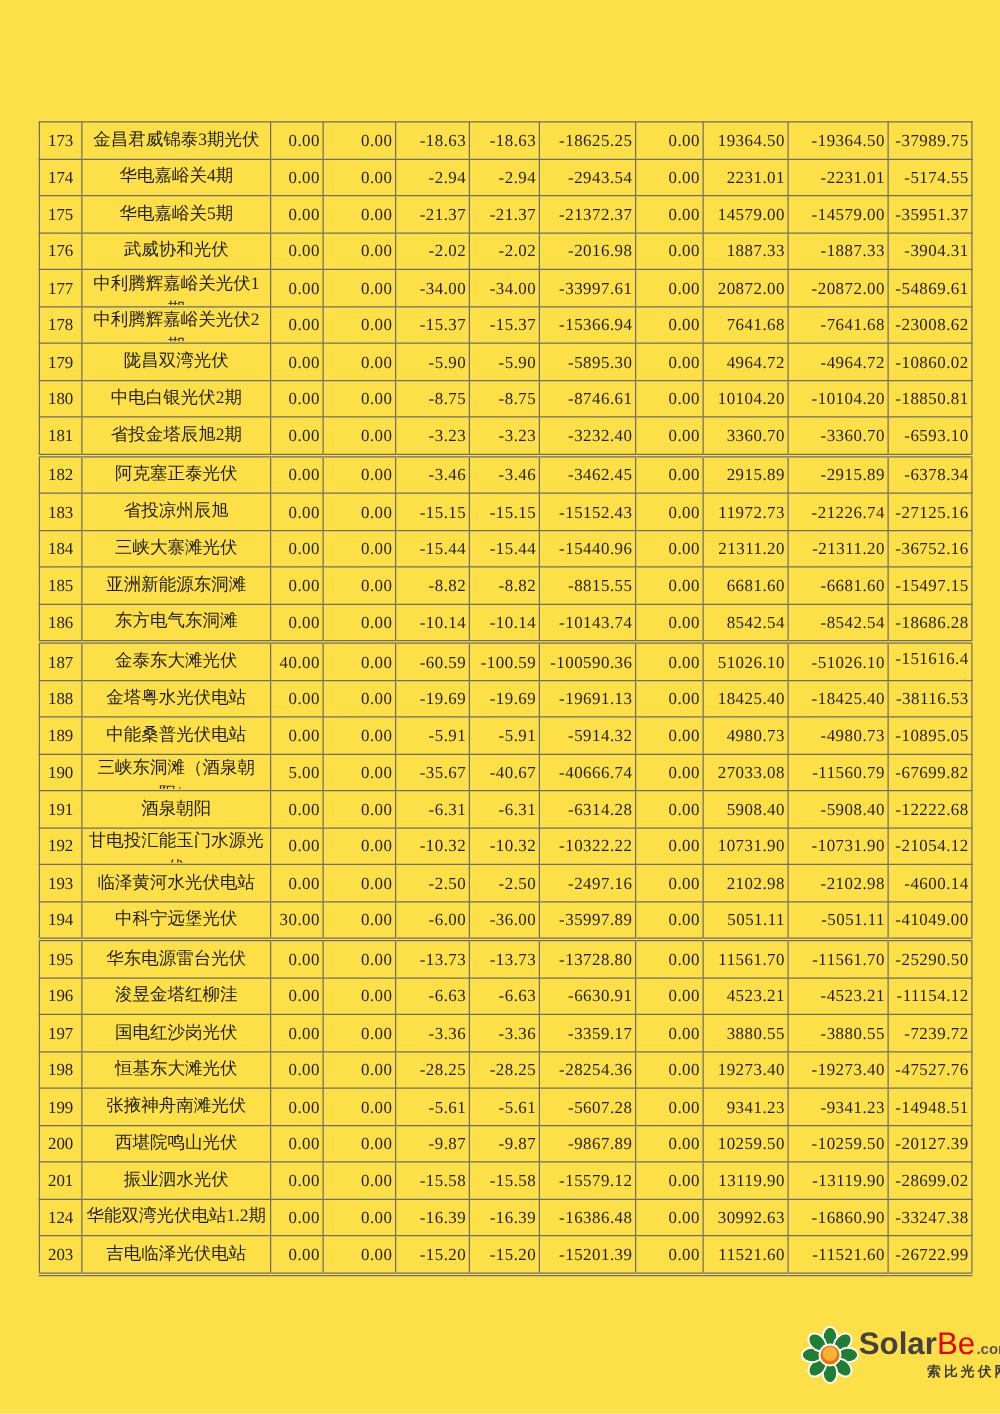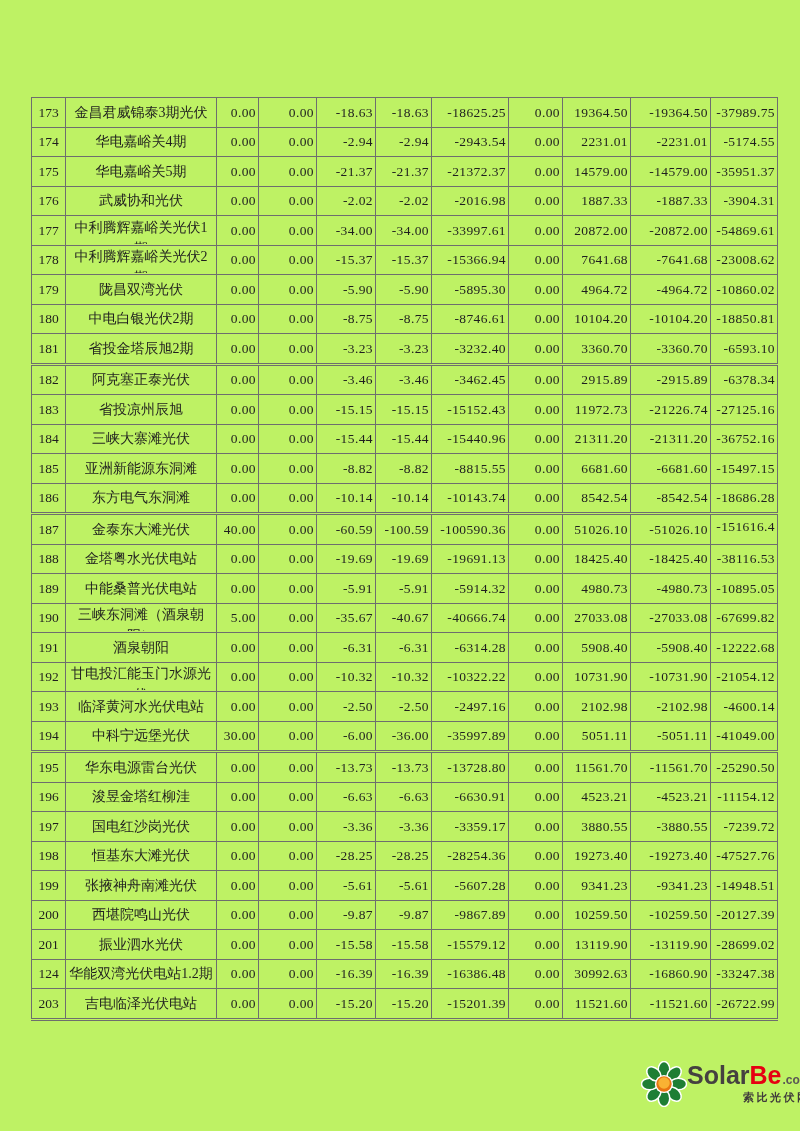--- a/index.html
+++ b/index.html
@@ -1,21 +1,21 @@
 <!DOCTYPE html>
 <html><head>
 <meta charset="utf-8">
 <style>
   html,body{margin:0;padding:0;}
   body{
     width:800px;height:1131px;background:#ffffff;position:relative;
     font-family:"Liberation Serif","DejaVu Serif",serif;color:#1f1f1f;
     overflow:hidden;
   }
-  .page{position:absolute;inset:0;background:#bef264;}
+  .page{position:absolute;inset:0;background:#fde047;}
   table.report{
     position:absolute;left:31px;top:97px;width:746px;
     border-collapse:collapse;table-layout:fixed;
   }
   table.report td{
     border:1px solid #6e6e6e;height:28.5px;vertical-align:middle;
     padding:0 2px;overflow:hidden;
   }
   tr.sep td{border-top:3px double #6e6e6e;}
   table.report tr:last-child td{border-bottom:3px double #6e6e6e;}
@@ -28,21 +28,21 @@
 
   .logo{
     position:absolute;left:641px;top:1056px;width:155px;height:56px;
     display:flex;align-items:center;gap:0;
     font-family:"Liberation Sans","DejaVu Sans",sans-serif;
   }
   .logo svg{flex:0 0 auto;}
   .logo-text{display:flex;flex-direction:column;align-items:flex-end;}
   .brand{display:flex;align-items:baseline;line-height:1;white-space:nowrap;}
   .brand .solar{font-size:25px;font-weight:bold;color:#454140;}
-  .brand .be{font-size:25px;font-weight:bold;color:#e60012;text-align:right;}
+  .brand .be{font-size:25px;font-weight:normal;color:#e60012;text-align:right;}
   .brand .com{font-size:12px;font-weight:bold;color:#5a5655;margin-left:1px;}
   .tagline{font-size:11px;font-weight:bold;color:#403c3b;letter-spacing:2.5px;margin-top:2px;white-space:nowrap;}
 </style>
 </head>
 <body>
 
 <div class="page">
 
   <table class="report">
     <colgroup>
@@ -676,21 +676,21 @@
           <td>
             <div class="clip num">-40666.74</div>
           </td>
           <td>
             <div class="clip num">0.00</div>
           </td>
           <td>
             <div class="clip num">27033.08</div>
           </td>
           <td>
-            <div class="clip num">-27033.08</div>
+            <div class="clip num">-11560.79</div>
           </td>
           <td>
             <div class="clip num">-67699.82</div>
           </td>
         </tr>
         <tr>
           <td>
             <div class="clip ctr">191</div>
           </td>
           <td>

